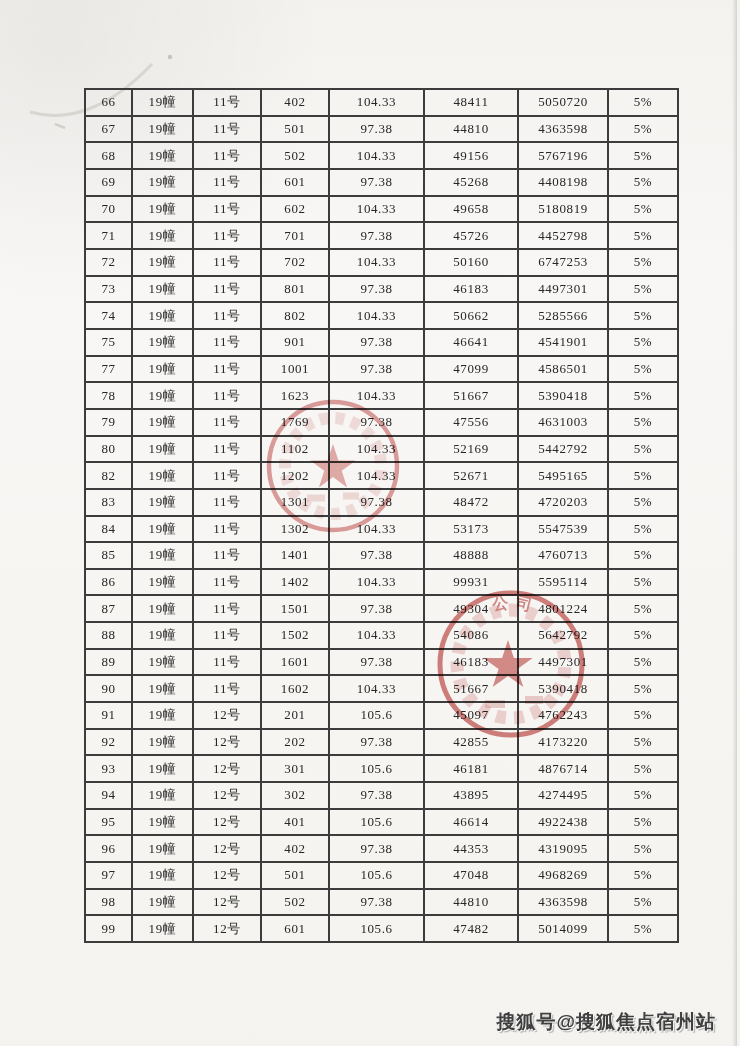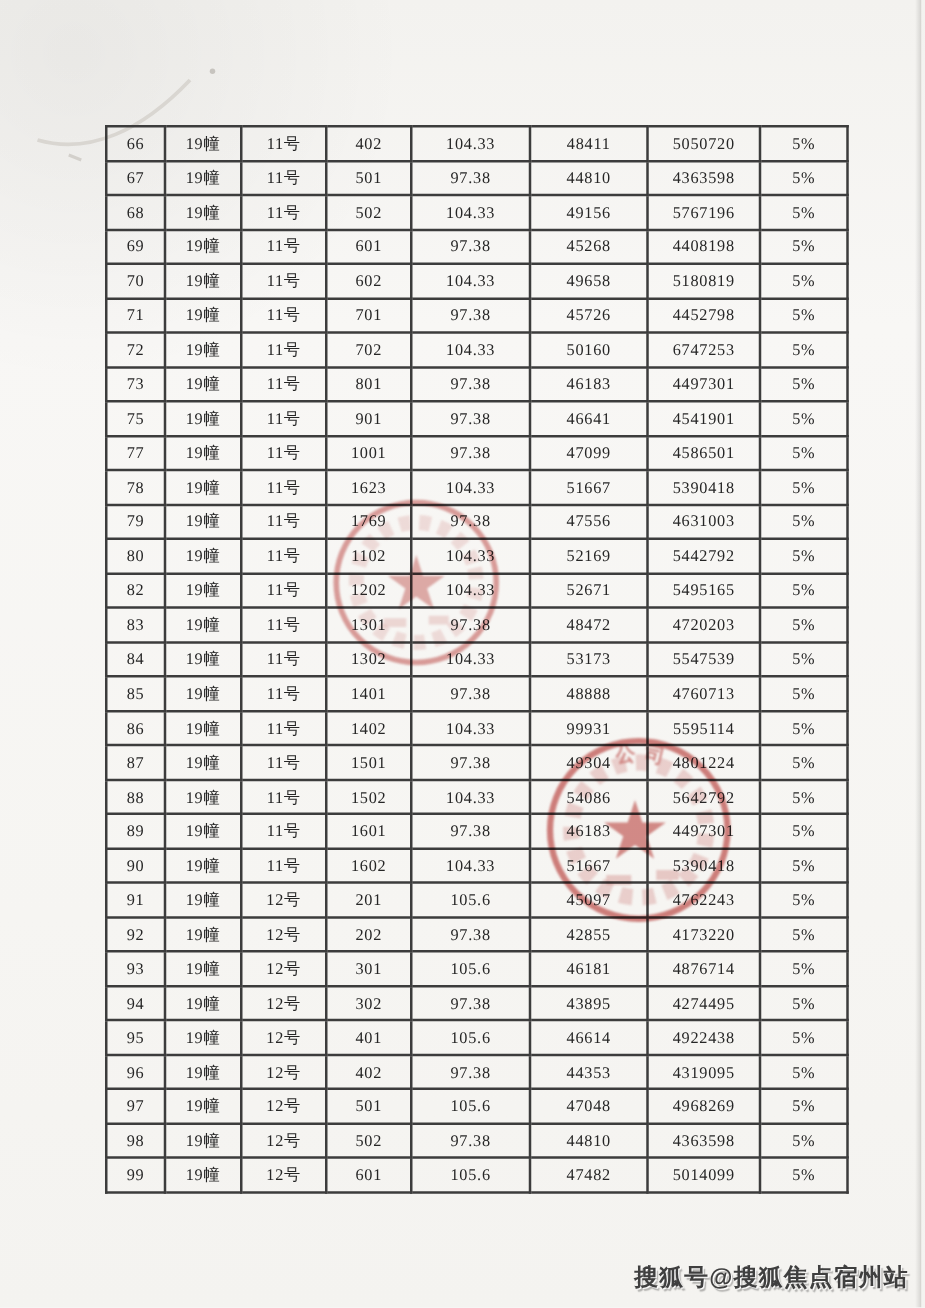--- a/index.html
+++ b/index.html
@@ -14,41 +14,41 @@
       radial-gradient(circle at 8% 4%, rgba(0,0,0,0.045), rgba(0,0,0,0) 22%),
       linear-gradient(180deg,#f3f2ef 0%, #f8f7f5 25%, #f6f5f2 70%, #f4f3f0 100%);
   }
   .page-edge-right{
     position:absolute;top:0;bottom:0;right:3px;width:4px;
     background:linear-gradient(to right, rgba(0,0,0,0) 0%, rgba(0,0,0,0.10) 100%);
     border-right:1px solid #d8d6d2;
   }
   .fold-svg{position:absolute;left:0;top:0;filter:blur(0.6px);}
   table.price{
-    position:absolute;left:84px;top:100px;width:593px;height:855px;
+    position:absolute;left:84px;top:88px;width:593px;height:855px;
     border-collapse:collapse;table-layout:fixed;
     background:transparent;
   }
   table.price td{
     border:2px solid #3c3c3c;
     padding:0;height:23px;
     text-align:center;vertical-align:middle;
     font-size:13px;letter-spacing:0.6px;color:#262626;
     white-space:nowrap;overflow:hidden;
   }
   .stamp{
     position:absolute;mix-blend-mode:multiply;
     filter:blur(0.7px);
   }
   .stamp svg text{
     font-family:"Liberation Serif","DejaVu Serif",serif;
     font-weight:bold;
   }
   .watermark{
-    position:absolute;right:13px;bottom:11px;
+    position:absolute;right:24px;bottom:11px;
     font-family:"Liberation Sans","DejaVu Sans",sans-serif;
     font-weight:700;font-size:19px;letter-spacing:1px;
     color:#3f3f3f;
     text-shadow:1px 1px 0 rgba(255,255,255,0.9), 2px 2px 1px rgba(0,0,0,0.28);
     white-space:nowrap;
   }
 </style>
 </head>
 <body>
 
@@ -143,20 +143,30 @@
           <td>5%</td>
         </tr>
         <tr>
           <td>73</td>
           <td>19幢</td>
           <td>11号</td>
           <td>801</td>
           <td>97.38</td>
           <td>46183</td>
           <td>4497301</td>
+          <td>5%</td>
+        </tr>
+        <tr>
+          <td>74</td>
+          <td>19幢</td>
+          <td>11号</td>
+          <td>802</td>
+          <td>104.33</td>
+          <td>50662</td>
+          <td>5285566</td>
           <td>5%</td>
         </tr>
         <tr>
           <td>75</td>
           <td>19幢</td>
           <td>11号</td>
           <td>901</td>
           <td>97.38</td>
           <td>46641</td>
           <td>4541901</td>

